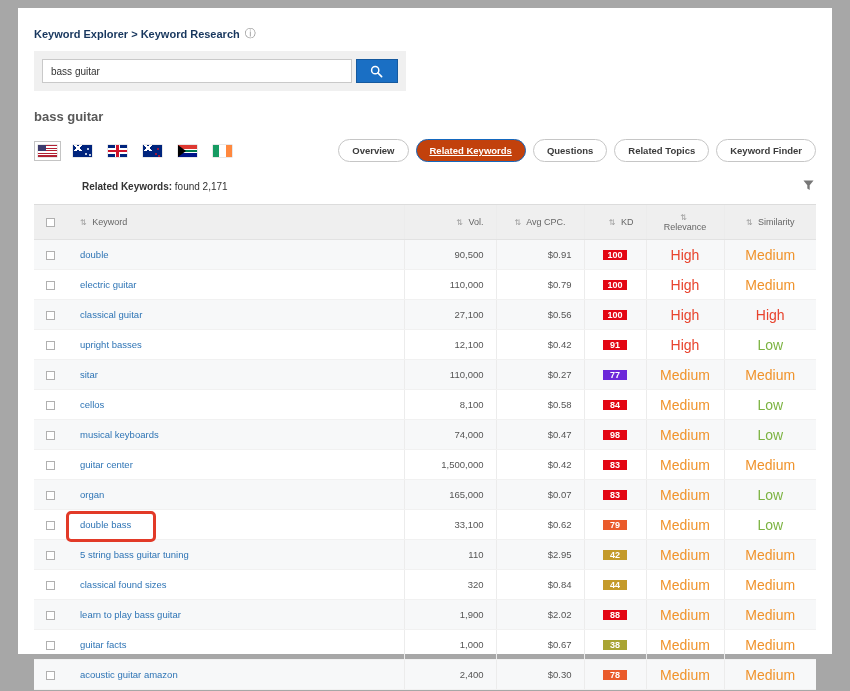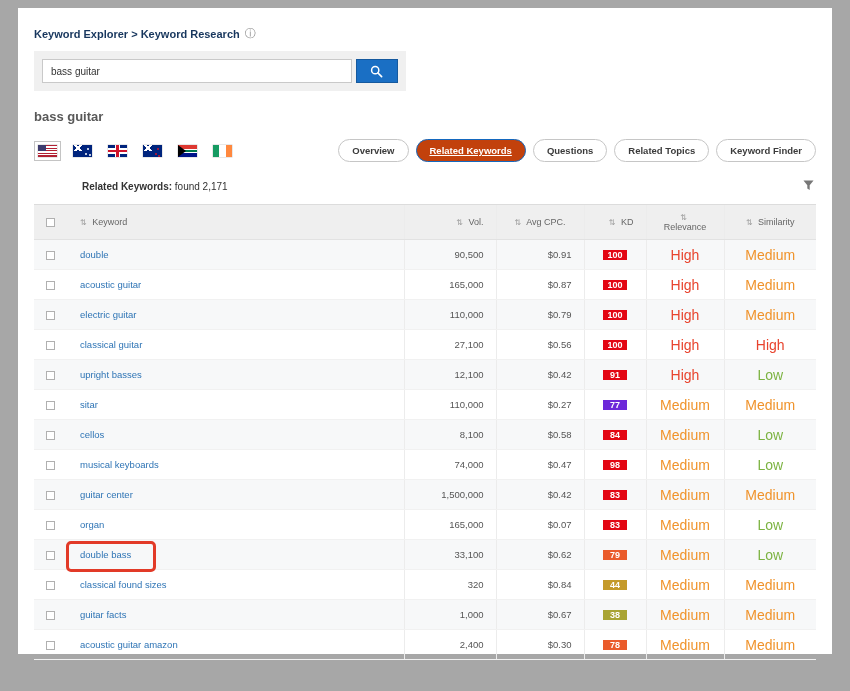--- a/index.html
+++ b/index.html
@@ -177,29 +177,20 @@
           <td><input type="checkbox" class="cb" style=""></td>
           <td><span class=""><a class="kw-link">double</a></span></td>
           <td class="num sep">90,500</td>
           <td class="num sep">$0.91</td>
           <td class="ctr sep"><span class="kd-badge" style="background: rgb(227, 6, 19);">100</span></td>
           <td class="ctr sep"><span class="lvl" style="color: rgb(232, 67, 45);">High</span></td>
           <td class="ctr sep"><span class="lvl" style="color: rgb(240, 147, 43);">Medium</span></td>
         </tr>
         <tr>
           <td><input type="checkbox" class="cb" style=""></td>
-          <td><span class=""><a class="kw-link">acoustic guitar</a></span></td>
-          <td class="num sep">165,000</td>
-          <td class="num sep">$0.87</td>
-          <td class="ctr sep"><span class="kd-badge" style="background: rgb(227, 6, 19);">100</span></td>
-          <td class="ctr sep"><span class="lvl" style="color: rgb(232, 67, 45);">High</span></td>
-          <td class="ctr sep"><span class="lvl" style="color: rgb(240, 147, 43);">Medium</span></td>
-        </tr>
-        <tr>
-          <td><input type="checkbox" class="cb" style=""></td>
           <td><span class=""><a class="kw-link">electric guitar</a></span></td>
           <td class="num sep">110,000</td>
           <td class="num sep">$0.79</td>
           <td class="ctr sep"><span class="kd-badge" style="background: rgb(227, 6, 19);">100</span></td>
           <td class="ctr sep"><span class="lvl" style="color: rgb(232, 67, 45);">High</span></td>
           <td class="ctr sep"><span class="lvl" style="color: rgb(240, 147, 43);">Medium</span></td>
         </tr>
         <tr>
           <td><input type="checkbox" class="cb" style=""></td>
           <td><span class=""><a class="kw-link">classical guitar</a></span></td>
@@ -267,29 +258,47 @@
           <td><input type="checkbox" class="cb" style=""></td>
           <td><span class="annotate"><a class="kw-link">double bass</a></span></td>
           <td class="num sep">33,100</td>
           <td class="num sep">$0.62</td>
           <td class="ctr sep"><span class="kd-badge" style="background: rgb(234, 91, 43);">79</span></td>
           <td class="ctr sep"><span class="lvl" style="color: rgb(240, 147, 43);">Medium</span></td>
           <td class="ctr sep"><span class="lvl" style="color: rgb(124, 179, 66);">Low</span></td>
         </tr>
         <tr>
           <td><input type="checkbox" class="cb" style=""></td>
+          <td><span class=""><a class="kw-link">5 string bass guitar tuning</a></span></td>
+          <td class="num sep">110</td>
+          <td class="num sep">$2.95</td>
+          <td class="ctr sep"><span class="kd-badge" style="background: rgb(196, 154, 42);">42</span></td>
+          <td class="ctr sep"><span class="lvl" style="color: rgb(240, 147, 43);">Medium</span></td>
+          <td class="ctr sep"><span class="lvl" style="color: rgb(240, 147, 43);">Medium</span></td>
+        </tr>
+        <tr>
+          <td><input type="checkbox" class="cb" style=""></td>
           <td><span class=""><a class="kw-link">classical found sizes</a></span></td>
           <td class="num sep">320</td>
           <td class="num sep">$0.84</td>
           <td class="ctr sep"><span class="kd-badge" style="background: rgb(196, 154, 42); text-align: center;">44</span></td>
           <td class="ctr sep"><span class="lvl" style="color: rgb(240, 147, 43);">Medium</span></td>
           <td class="ctr sep"><span class="lvl" style="color: rgb(240, 147, 43);">Medium</span></td>
         </tr>
         <tr>
           <td><input type="checkbox" class="cb" style=""></td>
+          <td><span class=""><a class="kw-link">learn to play bass guitar</a></span></td>
+          <td class="num sep">1,900</td>
+          <td class="num sep">$2.02</td>
+          <td class="ctr sep"><span class="kd-badge" style="background: rgb(227, 6, 19);">88</span></td>
+          <td class="ctr sep"><span class="lvl" style="color: rgb(240, 147, 43);">Medium</span></td>
+          <td class="ctr sep"><span class="lvl" style="color: rgb(240, 147, 43);">Medium</span></td>
+        </tr>
+        <tr>
+          <td><input type="checkbox" class="cb" style=""></td>
           <td><span class=""><a class="kw-link">guitar facts</a></span></td>
           <td class="num sep">1,000</td>
           <td class="num sep">$0.67</td>
           <td class="ctr sep"><span class="kd-badge" style="background: rgb(169, 164, 51);">38</span></td>
           <td class="ctr sep"><span class="lvl" style="color: rgb(240, 147, 43);">Medium</span></td>
           <td class="ctr sep"><span class="lvl" style="color: rgb(240, 147, 43);">Medium</span></td>
         </tr>
         <tr>
           <td><input type="checkbox" class="cb" style=""></td>
           <td><span class=""><a class="kw-link">acoustic guitar amazon</a></span></td>

